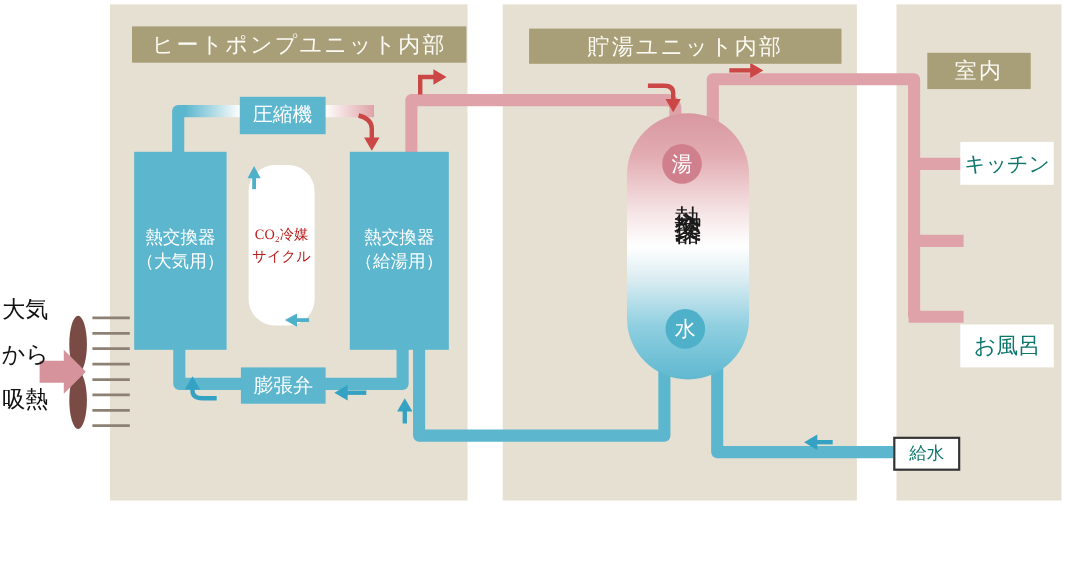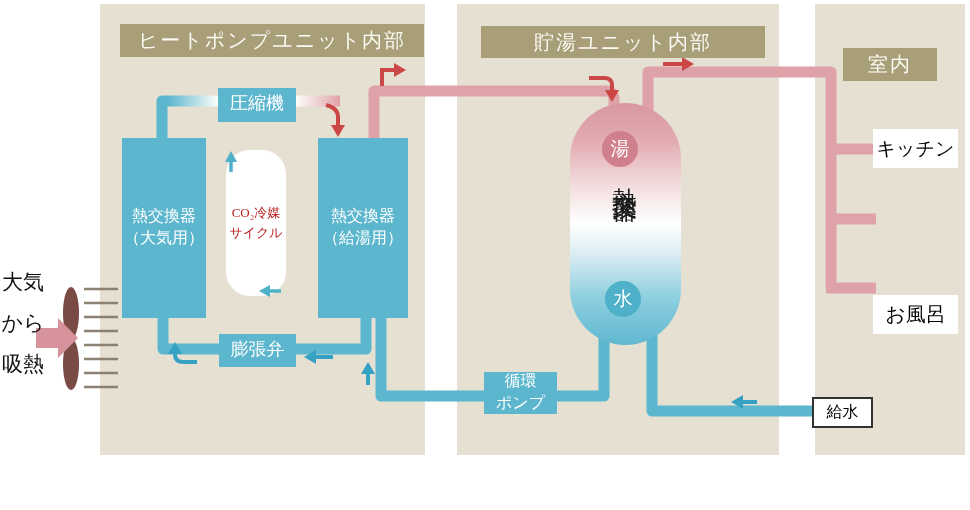--- a/index.html
+++ b/index.html
@@ -4,22 +4,22 @@
 <style>
   html,body{margin:0;padding:0;background:#fff;}
   body{font-family:"Liberation Sans","DejaVu Sans",sans-serif;}
   .stage{position:relative;width:970px;height:510px;background:#fff;overflow:hidden;padding-left:13px;}
   .panel{position:absolute;background:#e6e0d2;z-index:0;}
   .pipes{position:absolute;left:0;top:0;z-index:1;}
   .comp{position:absolute;z-index:2;}
   .titlebar{background:#a89e77;color:#fbfaf4;display:flex;align-items:center;justify-content:center;
             letter-spacing:2px;font-size:20px;}
   .box{background:#5bb6ce;color:#fff;display:flex;flex-direction:column;align-items:center;
-       justify-content:center;text-align:left;line-height:1.4;font-family:Liberation Mono, monospace;}
-  .whitebox{background:#fff;color:#000000;display:flex;align-items:center;justify-content:center;}
+       justify-content:center;text-align:left;line-height:1.4;}
+  .whitebox{background:#fff;color:#0f766e;display:flex;align-items:center;justify-content:center;}
   .tank{border-radius:56px;
         background:linear-gradient(180deg,#d897a0 0%,#e2acb2 16%,#f6e6e7 38%,#ffffff 50%,
                    #dcedf2 62%,#8fcfe0 80%,#5fb8d0 100%);}
   .tank-circle{position:absolute;width:36px;height:36px;border-radius:50%;display:flex;
                align-items:center;justify-content:center;color:#fff;font-size:19px;}
   .tank-label{position:absolute;left:50%;transform:translateX(-50%);top:64px;
               writing-mode:vertical-rl;font-size:25px;letter-spacing:4px;color:#1a1a1a;font-weight:500;}
   .airtext{font-size:21px;font-weight:normal;color:#111;text-align:center;line-height:1.95;}
   .airtext span{display:block;}
   .co2text{font-size:13px;color:#b91c1c;text-align:center;line-height:1.5;font-family:Liberation Serif, serif;}
@@ -137,24 +137,20 @@
   <div class="comp box" style="left:219px;top:334px;width:77px;height:33px;font-size:18px;">
     <span>膨張弁</span>
   </div>
 
   <div class="comp tank" style="left:570px;top:103px;width:111px;height:242px;">
     <div class="tank-circle" style="left:32px;top:28px;background:#d0808c;">湯</div>
     <div class="tank-label">熱交換器</div>
     <div class="tank-circle" style="left:35px;top:178px;background:#4fb0ca;">水</div>
   </div>
 
-  <div class="comp box" style="left:484px;top:372px;width:73px;height:42px;font-size:16px;">
-    <span>循環</span>
-    <span>ポンプ</span>
-  </div>
 
   <div class="comp whitebox" style="left:873px;top:129px;width:85px;height:39px;font-size:19px;">
     <span>キッチン</span>
   </div>
   <div class="comp whitebox" style="left:873px;top:267px;width:85px;height:39px;font-size:20px;margin-top:28px;">
     <span>お風呂</span>
   </div>
 
   <div class="comp whitebox" style="left:812px;top:397px;width:57px;height:27px;font-size:16px;border:2px solid #333;">
     <span>給水</span>

